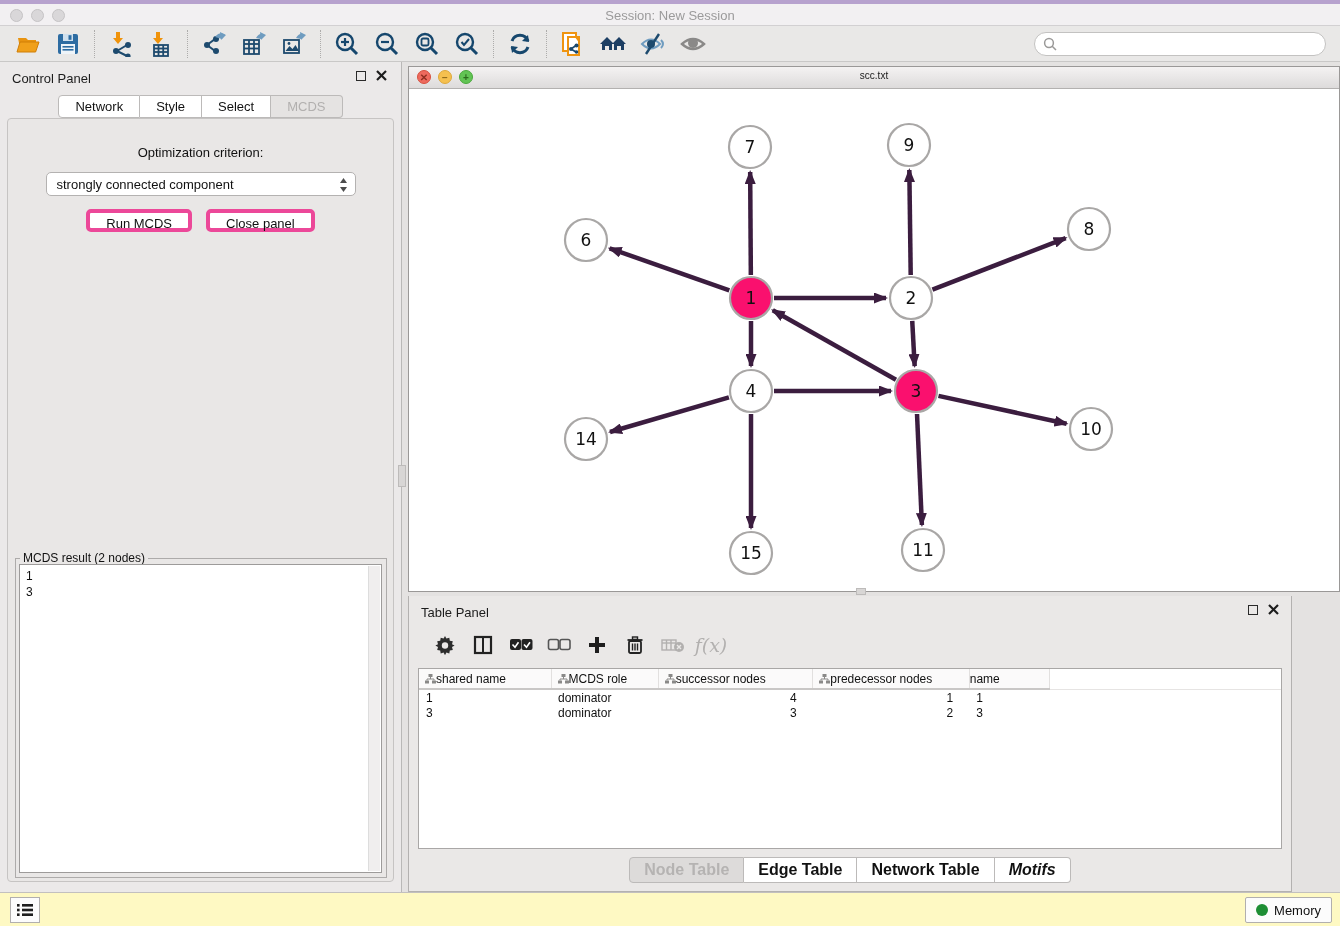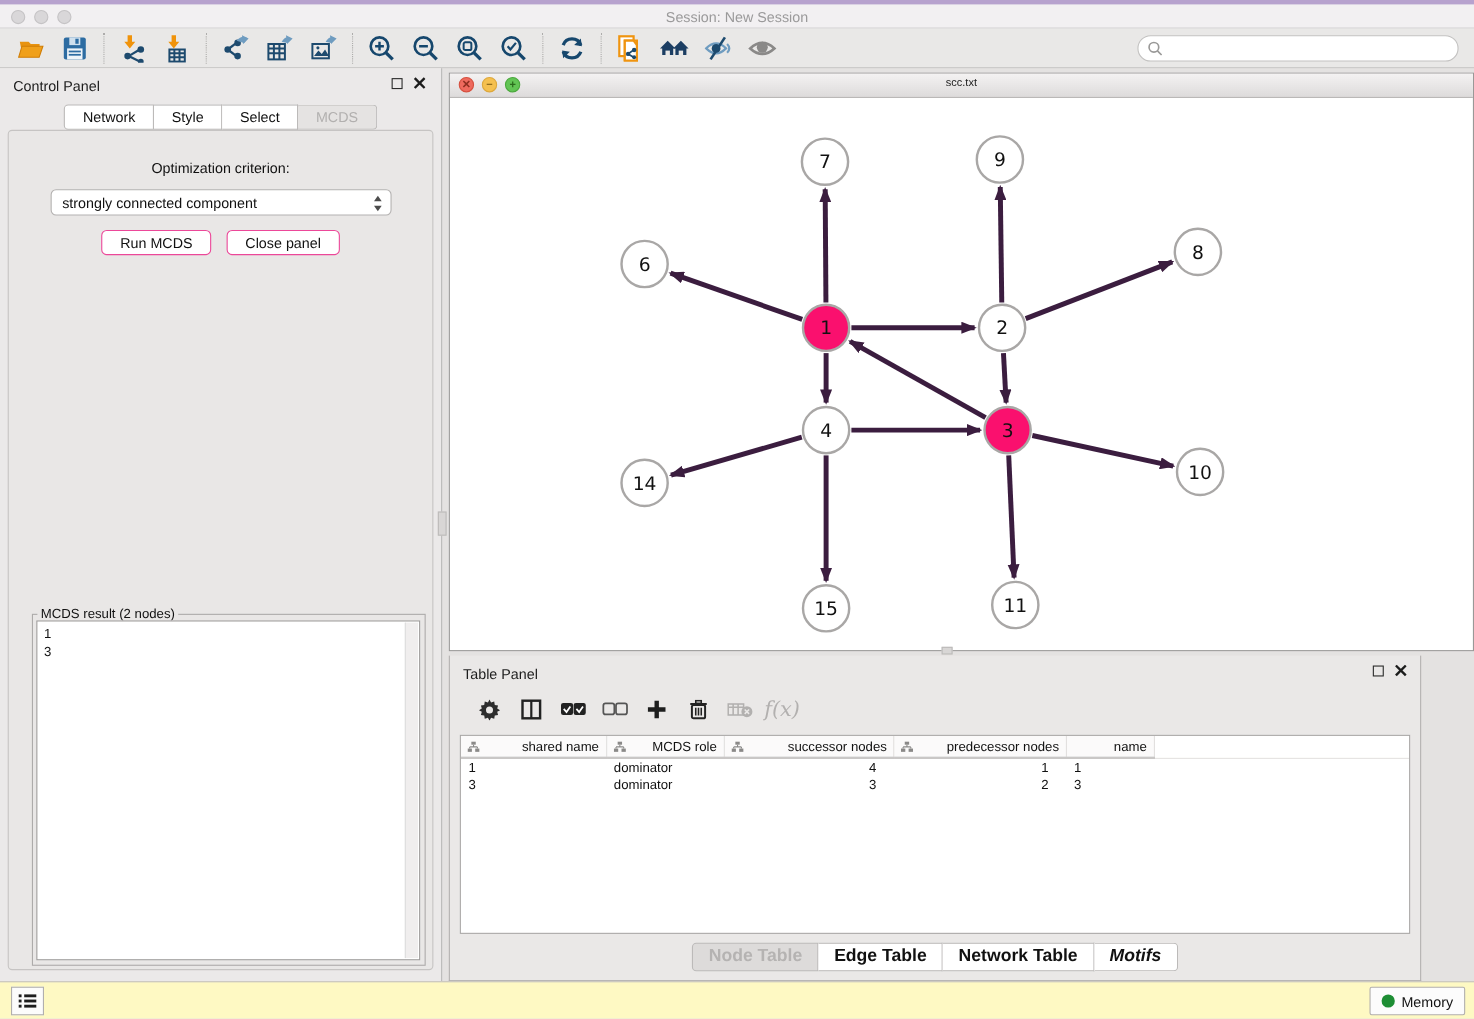--- a/index.html
+++ b/index.html
@@ -35,23 +35,23 @@
   .tab-seg:first-child { border-left:1px solid #bcbab9; border-radius:4px 0 0 4px; }
   .tab-seg.selected { background:#e5e3e2; color:#b2b0af; border-radius:0 4px 4px 0; }
   .cp-content { position:absolute; left:7px; right:7px; top:56px; bottom:10px;
     border:1px solid #c6c4c3; border-radius:4px; background:#e9e7e6; }
   .opt-label { margin-top:26px; text-align:center; font-size:13px; color:#111; }
   .combo { position:relative; margin:12px auto 0; width:310px; height:24px; background:#fff;
     border:1px solid #b4b2b1; border-radius:5px; font-size:13px; color:#111;
     display:flex; align-items:center; padding:0 26px 0 10px; }
   .combo-arrows { position:absolute; right:7px; top:4px; }
   .btn-row { display:flex; justify-content:center; gap:14px; margin-top:13px; }
-  .mac-btn { font-size:13px; color:#111; background:#fff; border:1px solid #ec4899; border-radius:5px;
+  .mac-btn { font-size:13px; color:#111; background:#fff; border:4px solid #ec4899; border-radius:5px;
     padding:3px 16px; height:23px; line-height:16px; }
-  .fieldset-box { position:absolute; left:7px; right:6px; top:432px; bottom:3px;margin-left:14px; }
+  .fieldset-box { position:absolute; left:7px; right:6px; top:432px; bottom:3px; }
   .fs-border { position:absolute; left:0; right:0; top:7px; bottom:0; border:1px solid #adabaa; }
   .fs-legend { position:absolute; left:5px; top:0; background:#e9e7e6; padding:0 3px; font-size:12px; color:#111; }
   .fs-inner { position:absolute; left:4px; right:5px; top:13px; bottom:5px; background:#fff; border:1px solid #9d9b9a; }
   .mcds-lines { padding:3px 0 0 6px; font-size:12px; color:#111; line-height:16px; }
   .fs-scroll { position:absolute; right:1px; top:1px; bottom:1px; width:12px; background:#f0eeee; border-left:1px solid #ddd; }
 
   
   .net-window { position:absolute; left:408px; top:66px; width:932px; height:526px;
     background:#fff; border:1px solid #9a9897; }
   .net-titlebar { position:relative; height:22px; background:linear-gradient(#f4f2f2,#dddbdb);
@@ -72,21 +72,21 @@
     display:flex; align-items:center; gap:4px; padding-left:10px; }
   .tp-btn { width:34px; height:32px; display:flex; align-items:center; justify-content:center; }
   .fx-label { font-family:"DejaVu Serif", serif; font-style:italic; font-size:19px; color:#b2b0af; }
   .tp-table-wrap { position:absolute; left:9px; right:9px; top:72px; bottom:42px; background:#fff;
     border:1px solid #a9a7a6; overflow:hidden; }
   table.node-table { border-collapse:collapse; font-size:12px; color:#111; table-layout:fixed; }
   .node-table th { background:#fbfafa; border-right:1px solid #e2e0df; border-bottom:2px solid #c9c7c6;
     font-weight:normal; font-size:12px; height:20px; padding:0; }
   .th-inner { display:flex; align-items:center; }
   .th-inner .hier { margin-left:6px; }
-  .th-label { flex:1; text-align:right; padding-right:6px; }
+  .th-label { flex:1; text-align:left; padding-right:6px; }
   .node-table td { height:16px; padding:0 7px; white-space:nowrap; }
   .tp-tabs { position:absolute; left:0; right:0; bottom:8px; display:flex; justify-content:center; }
   .tp-tab { font-size:16px; font-weight:bold; padding:3px 14px; background:#fff; border:1px solid #bcbab9;
     border-left:none; color:#111; }
   .tp-tab:first-child { border-left:1px solid #bcbab9; border-radius:4px 0 0 4px; }
   .tp-tab:last-child { border-radius:0 4px 4px 0;font-style:italic; }
   .tp-tab.selected { background:#dddbda; color:#b5b3b2; }
 
   
   .statusbar { position:absolute; left:0; top:892px; width:1340px; height:34px; background:#fef9c3;

